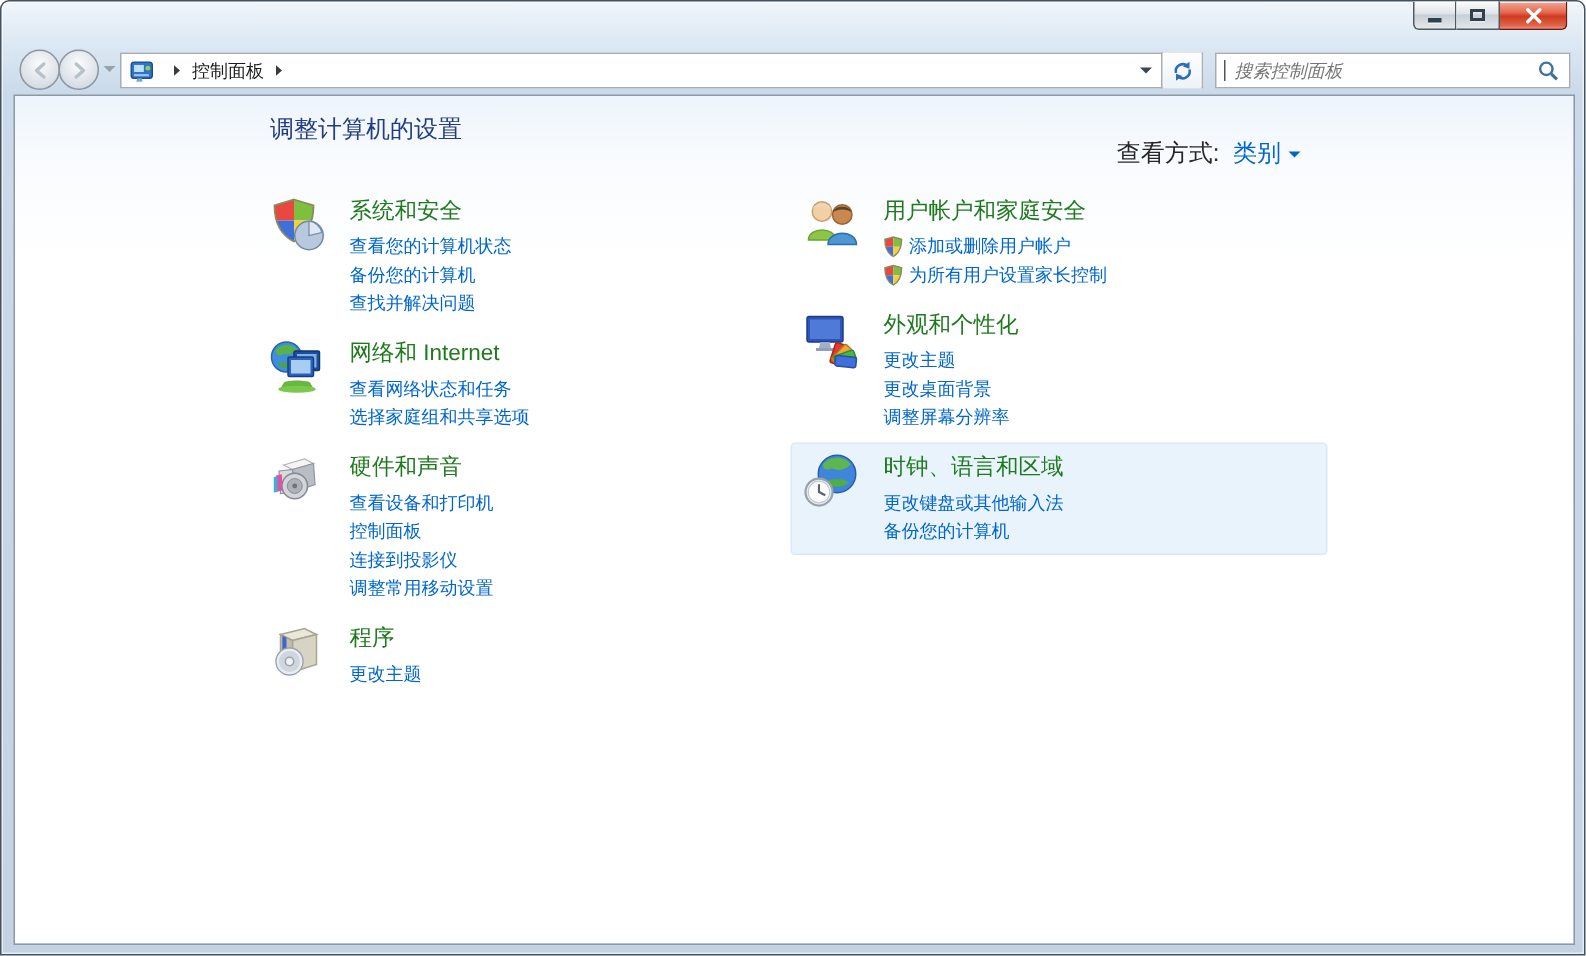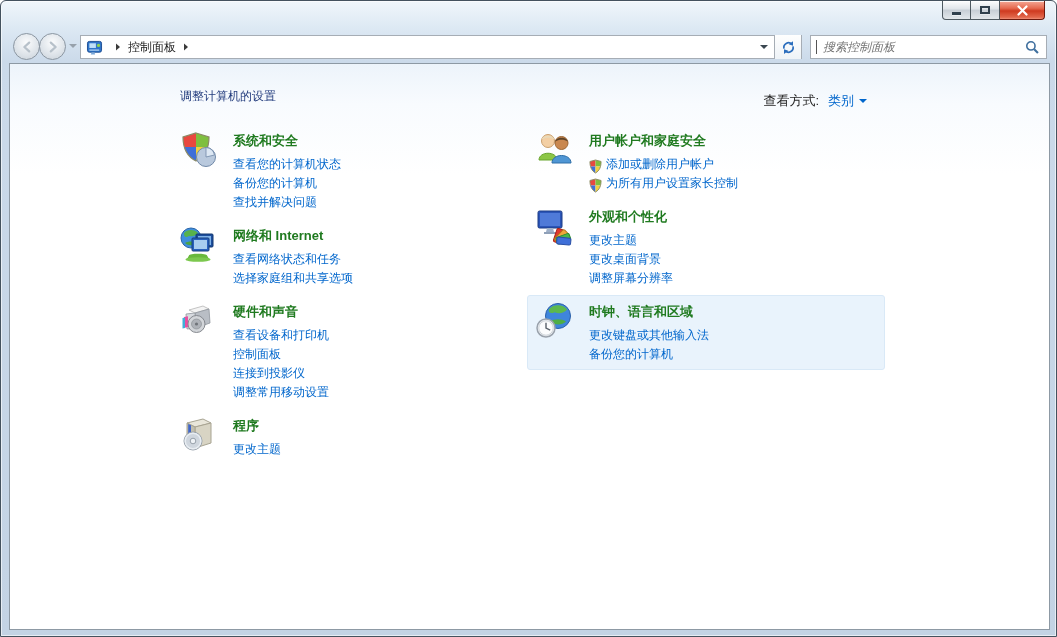--- a/index.html
+++ b/index.html
@@ -57,41 +57,41 @@
     font-size:12px; color:#8a8a8a; padding:0 4px 0 6px; background:transparent;
     font-family:"Liberation Sans","DejaVu Sans",sans-serif; }
   .search-caret { width:1px; height:14px; background:#555; margin-left:5px; }
   .search-mag { margin-right:6px; flex:none; }
 
   
   .content { position:absolute; left:8px; top:62px; width:1041px; height:567px;
     border:1px solid #8d99a4;
     background:linear-gradient(180deg,#edf4fb 0%,#f8fbfe 40px,#ffffff 110px); }
 
-  .page-title { position:absolute; left:170px; top:24px; font-size:12px;
+  .page-title { position:absolute; left:170px; top:12px; font-size:16px;
     color:#233c7d; }
   .view-by { position:absolute; right:182px; top:28px; display:flex;
-    align-items:flex-end; font-size:13px; }
+    align-items:flex-end; font-size:16px; }
   .view-by-label { color:#262626; margin-right:9px; }
   .view-by-value { color:#0066cc; cursor:pointer; display:flex; align-items:center; }
   .view-by-value .tri { width:0; height:0; border-left:4px solid transparent;
     border-right:4px solid transparent; border-top:4px solid #0066cc; margin-left:5px; }
 
   .columns { position:absolute; left:169px; top:66px; display:flex; }
   .col { width:350px; }
   .col.right { margin-left:6px; width:360px; }
 
   .category { display:flex; margin-bottom:13px; }
   .category.highlighted { background:#e9f3fc; border:1px solid #d9e9f7;
     border-radius:3px; margin:-6px 0 8px -8px; padding:5px 7px; width:358px; }
   .cat-icon { width:40px; height:40px; margin-right:14px; flex:none; cursor:pointer; }
   .cat-text { padding-top:1px; }
-  .cat-title { font-size:13px; font-weight:700; color:#1f7a1f; margin-bottom:5px;
+  .cat-title { font-size:15px; font-weight:400; color:#1f7a1f; margin-bottom:5px;
     cursor:pointer; display:inline-block; }
-  .task-link { display:flex; align-items:flex-end; font-size:12px; color:#0066cc;
+  .task-link { display:flex; align-items:center; font-size:12px; color:#0066cc;
     line-height:19px; cursor:pointer; }
   .uac { width:13px; height:15px; margin-right:4px; flex:none; }
 </style>
 </head>
 <body>
 
 <div class="window">
 
   <div class="win-buttons">
     <div class="win-btn first">

